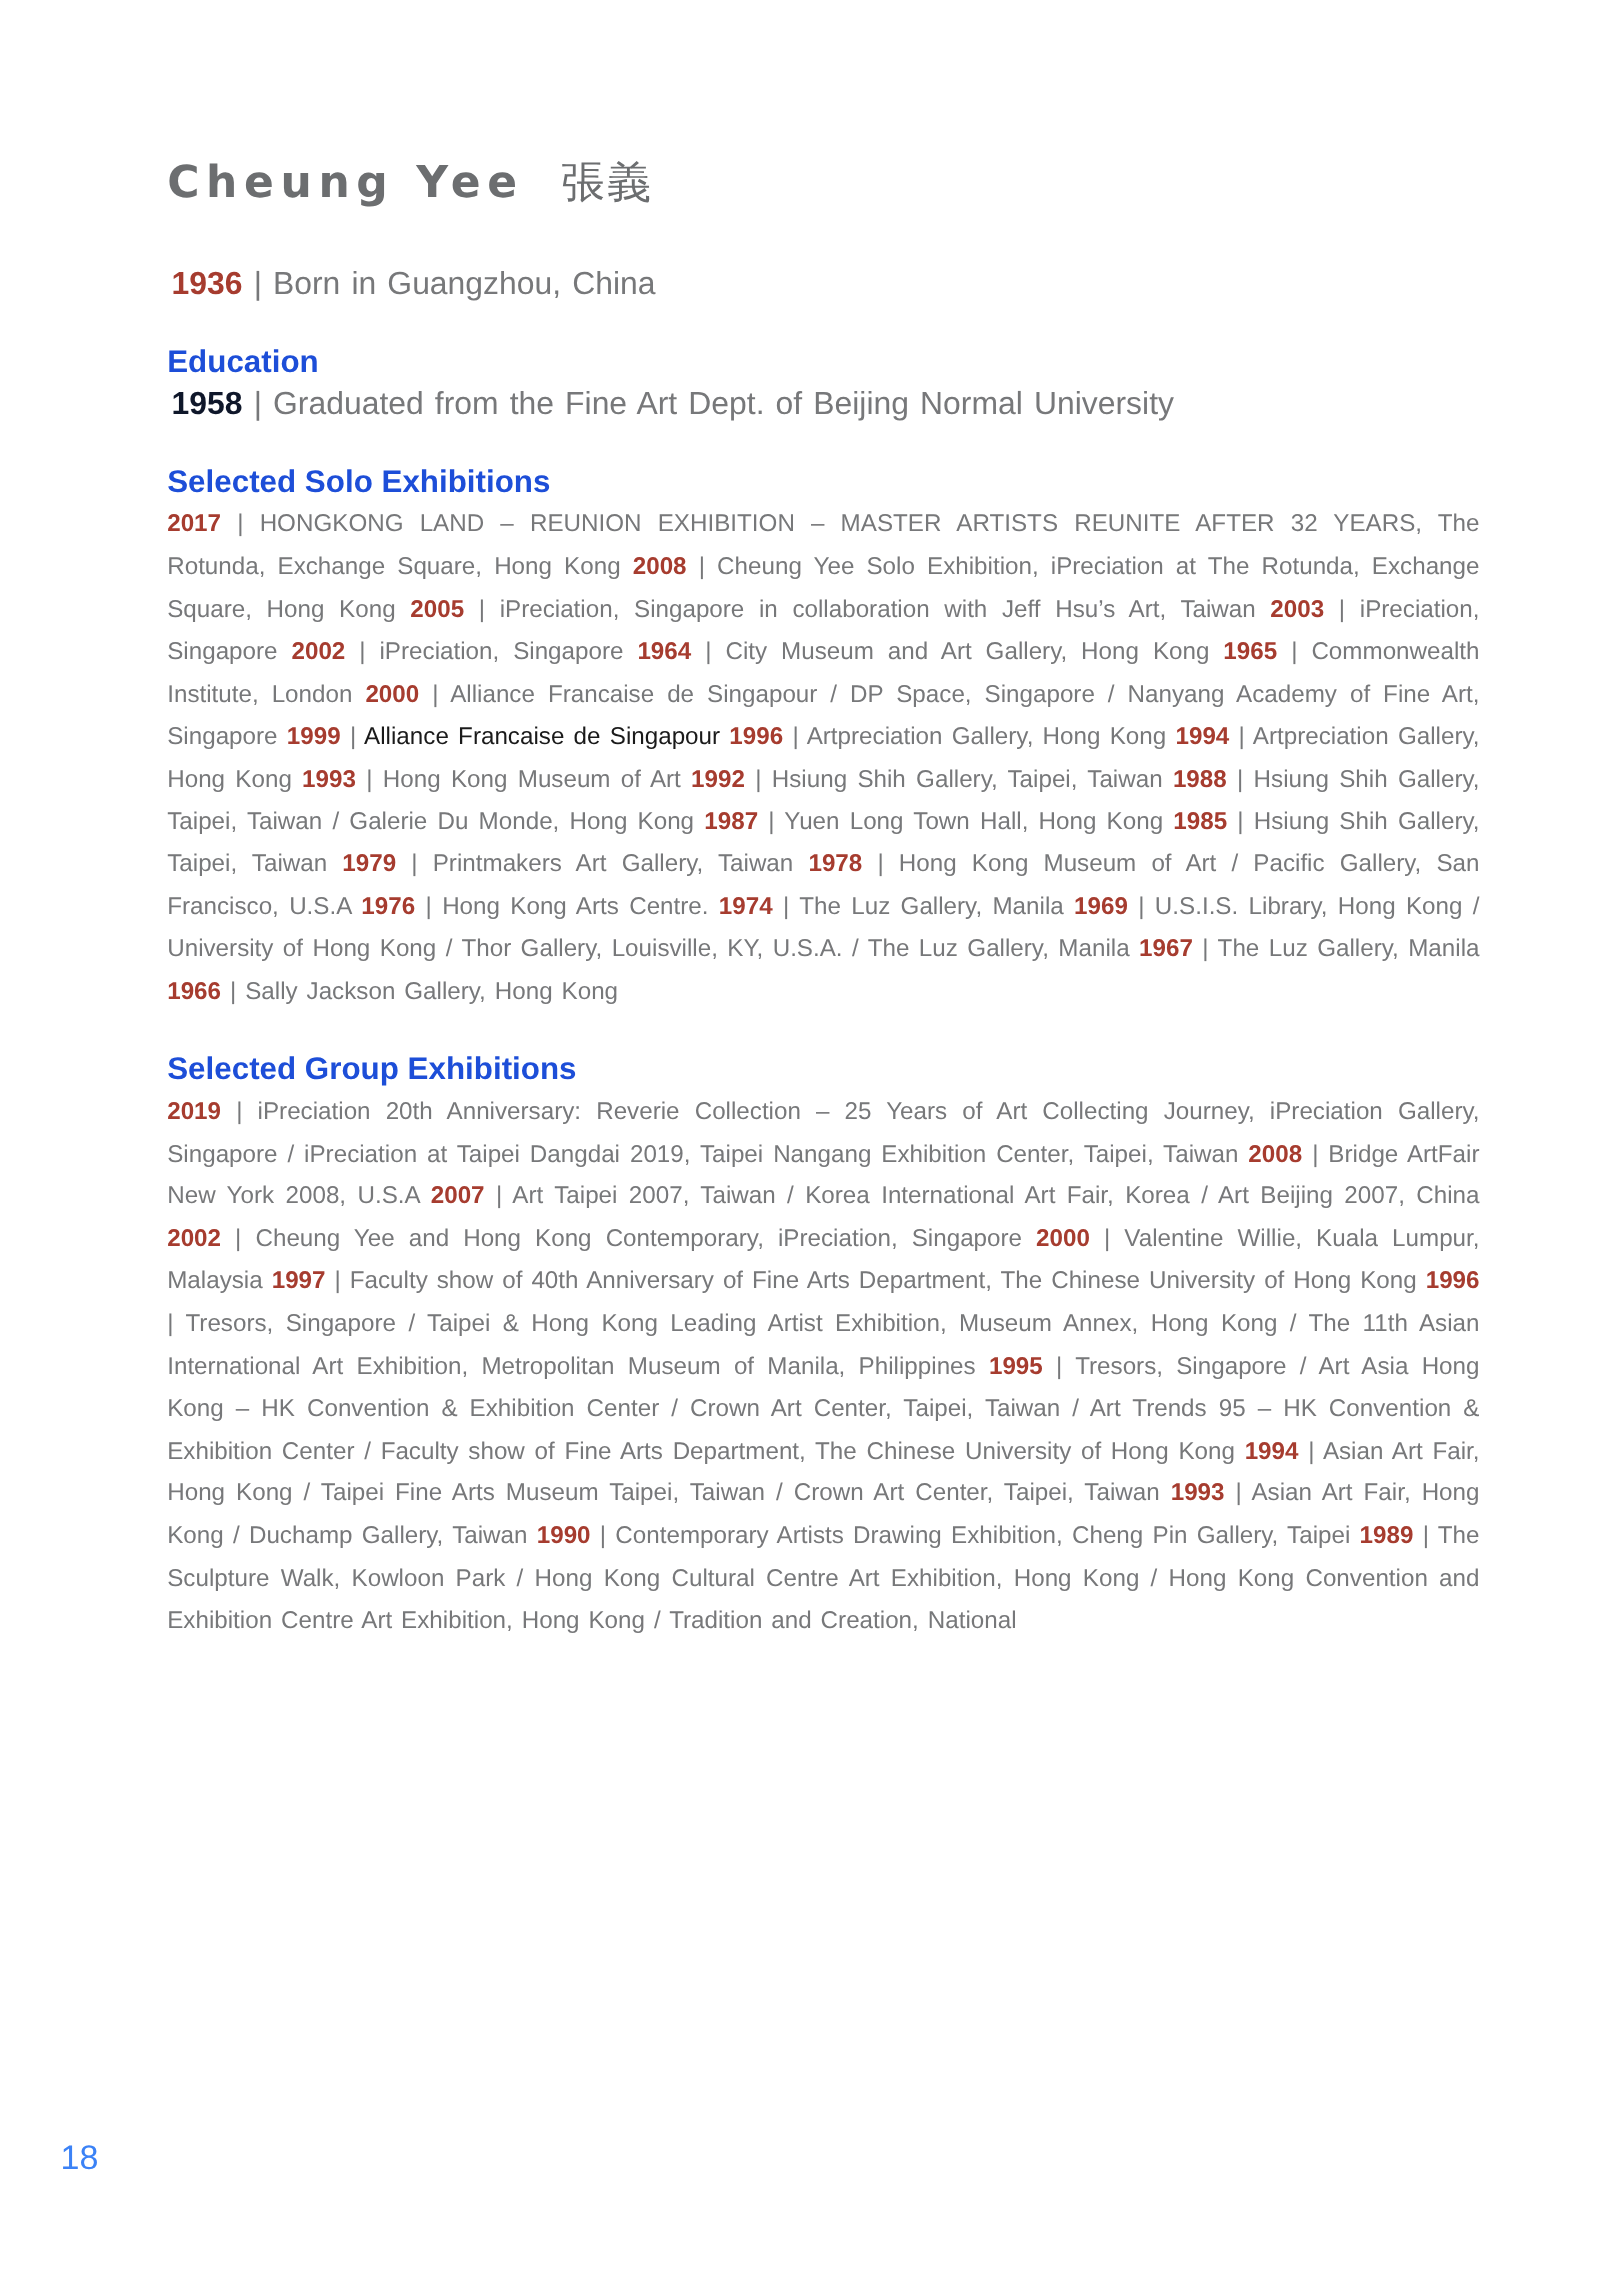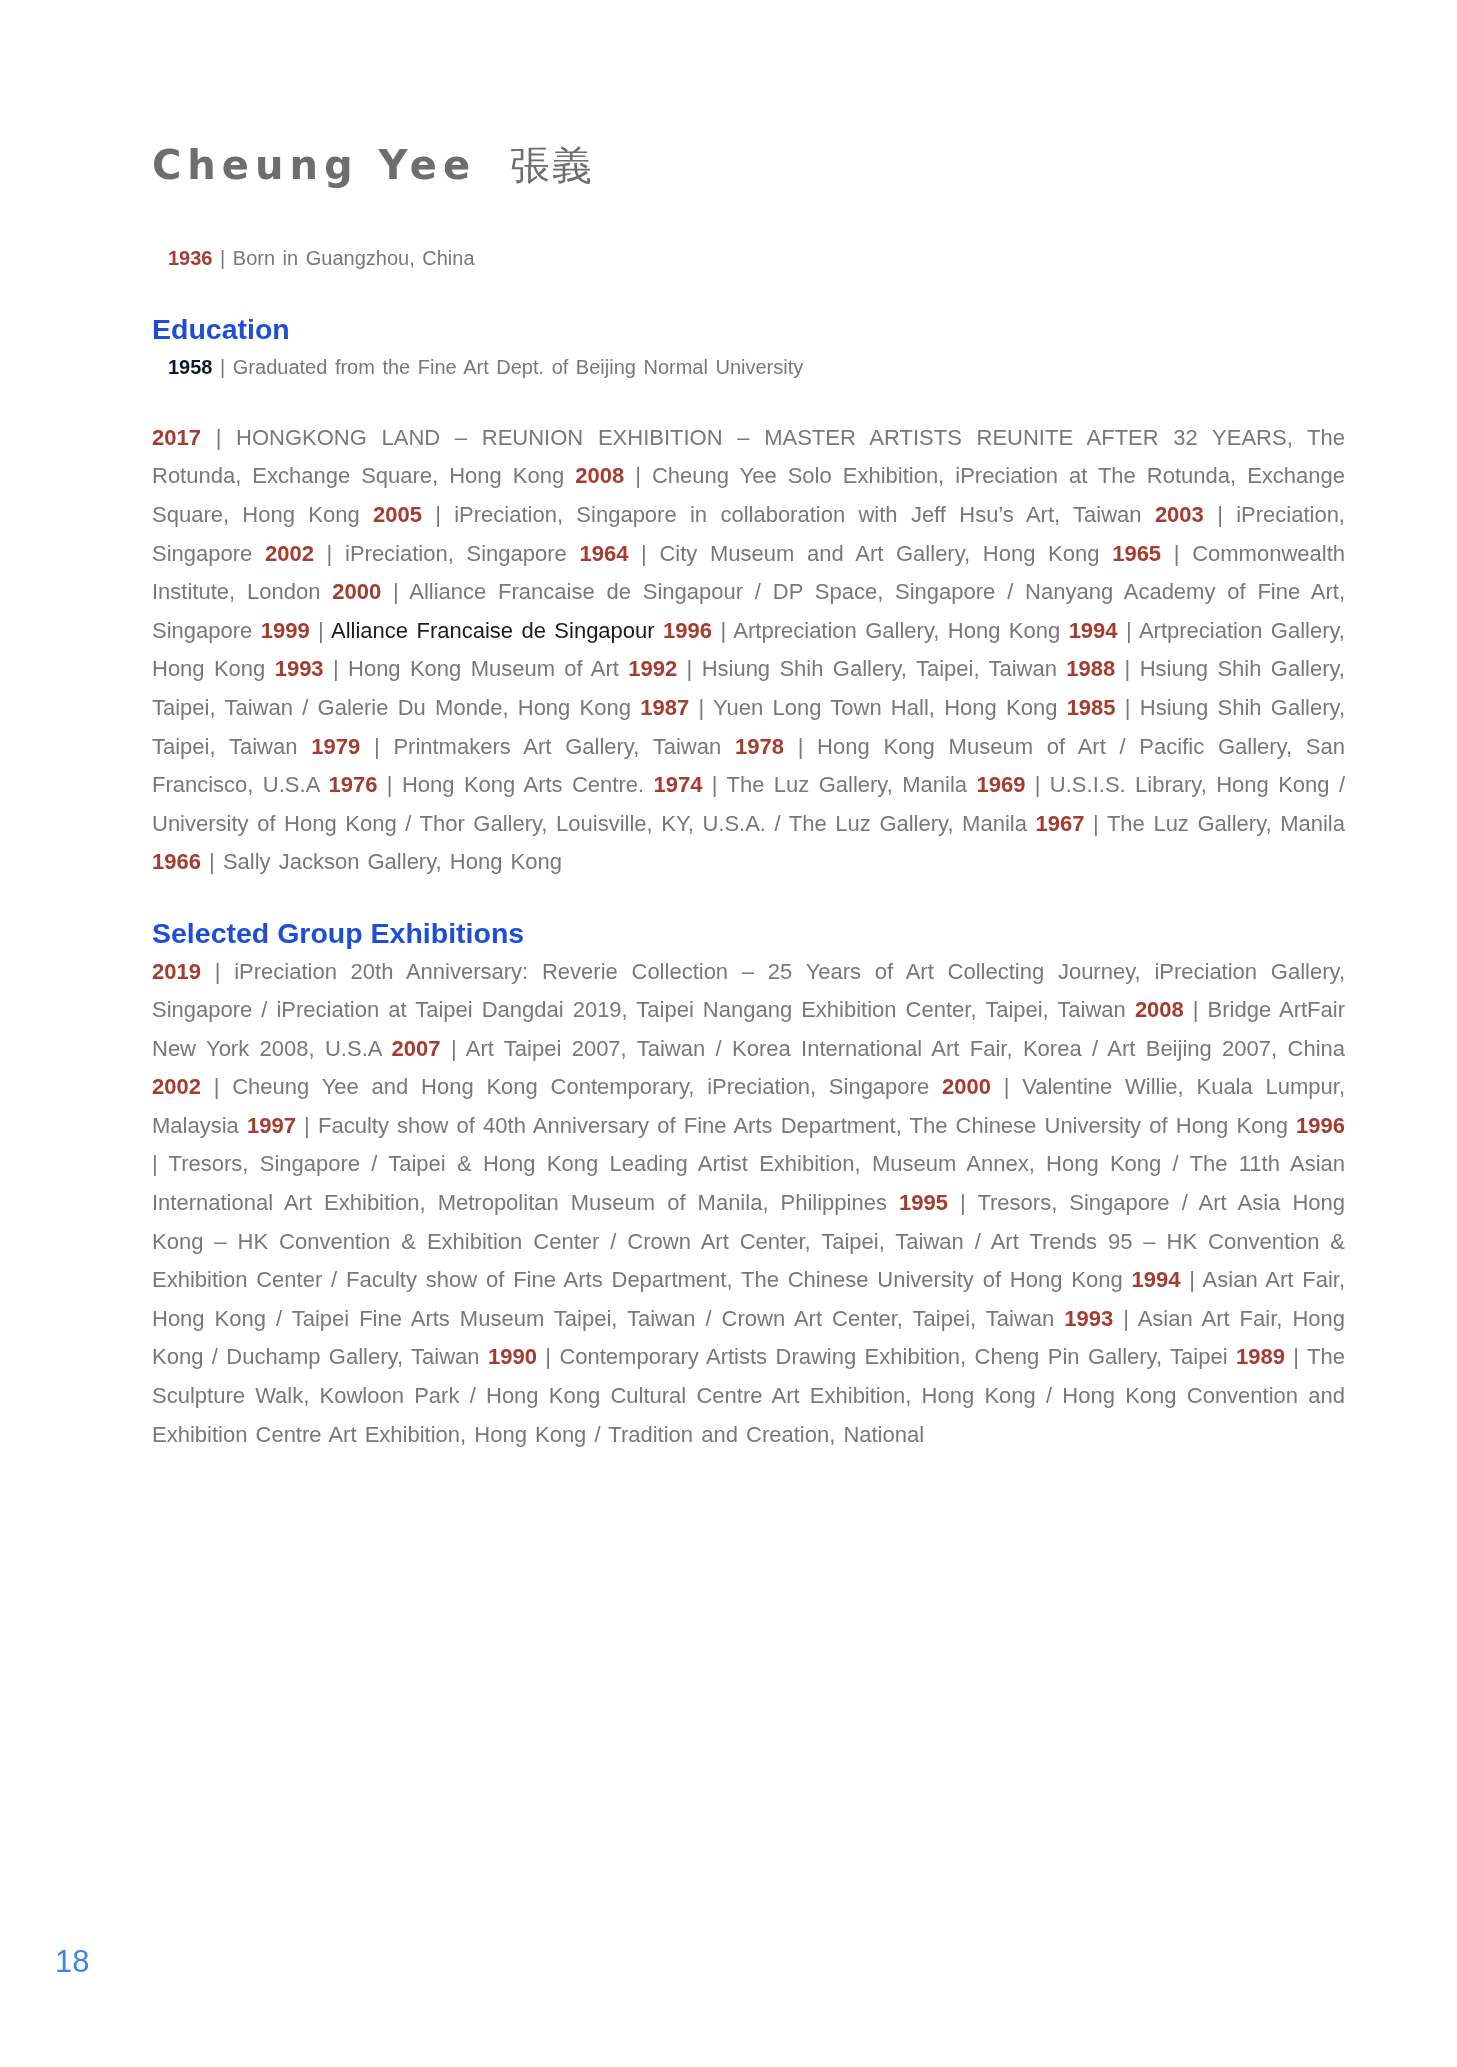--- a/index.html
+++ b/index.html
@@ -26,23 +26,23 @@
     color: #6c6e70;
     font-family: "DejaVu Sans", sans-serif;
   }
   h1.doc-title .title-zh {
     font-weight: 400;
     letter-spacing: 2px;
     margin-left: 14px;
     color: #6c6e70;
   }
   .body-line {
-    font-size: 20px;
+    font-size: 29px;
     line-height: 38.6px;
-    margin: 0 0 32px 16px;
+    margin: 0 0 32px 4px;
     word-spacing: 2px;
     color: #77787a;
   }
   h2.section-heading {
     font-size: 28.5px;
     line-height: 38.6px;
     font-weight: 700;
     color: #1d4ed8;
     margin: 0;
   }
@@ -75,20 +75,21 @@
   <h1 class="doc-title">
     <span class="title-en">Cheung Yee</span>
     <span class="title-zh">張義</span>
   </h1>
 
   <p class="body-line"><span class="seg-year" style="color: rgb(166, 60, 47);">1936</span><span class="seg-text"> | Born in Guangzhou, China</span></p>
 
   <h2 class="section-heading">Education</h2>
   <p class="body-line"><span class="seg-year" style="color: #0f172a;">1958</span><span class="seg-text"> | Graduated from the Fine Art Dept. of Beijing Normal University</span></p>
 
+  <h2 class="section-heading">Selected Solo Exhibitions</h2>
   <p class="exhibit-para"><span class="seg-year" style="color: rgb(166, 60, 47);">2017</span><span class="seg-text"> | HONGKONG LAND – REUNION EXHIBITION – MASTER ARTISTS REUNITE AFTER 32 YEARS, The Rotunda, Exchange Square, Hong Kong </span><span class="seg-year" style="color: rgb(166, 60, 47);">2008</span><span class="seg-text"> | Cheung Yee Solo Exhibition, iPreciation at The Rotunda, Exchange Square, Hong Kong </span><span class="seg-year" style="color: rgb(166, 60, 47);">2005</span><span class="seg-text"> | iPreciation, Singapore in collaboration with Jeff Hsu’s Art, Taiwan </span><span class="seg-year" style="color: rgb(166, 60, 47);">2003</span><span class="seg-text"> | iPreciation, Singapore </span><span class="seg-year" style="color: rgb(166, 60, 47);">2002</span><span class="seg-text"> | iPreciation, Singapore </span><span class="seg-year" style="color: rgb(166, 60, 47);">1964</span><span class="seg-text"> | City Museum and Art Gallery, Hong Kong </span><span class="seg-year" style="color: rgb(166, 60, 47);">1965</span><span class="seg-text"> | Commonwealth Institute, London </span><span class="seg-year" style="color: rgb(166, 60, 47);">2000</span><span class="seg-text"> | Alliance Francaise de Singapour / DP Space, Singapore / Nanyang Academy of Fine Art, Singapore </span><span class="seg-year" style="color: rgb(166, 60, 47);">1999</span><span class="seg-text"> | </span><span class="seg-dark" style="color: rgb(26, 26, 26);">Alliance Francaise de Singapour</span><span class="seg-text"> </span><span class="seg-year" style="color: rgb(166, 60, 47);">1996</span><span class="seg-text"> | Artpreciation Gallery, Hong Kong </span><span class="seg-year" style="color: rgb(166, 60, 47);">1994</span><span class="seg-text"> | Artpreciation Gallery, Hong Kong </span><span class="seg-year" style="color: rgb(166, 60, 47);">1993</span><span class="seg-text"> | Hong Kong Museum of Art </span><span class="seg-year" style="color: rgb(166, 60, 47);">1992</span><span class="seg-text"> | Hsiung Shih Gallery, Taipei, Taiwan </span><span class="seg-year" style="color: rgb(166, 60, 47);">1988</span><span class="seg-text"> | Hsiung Shih Gallery, Taipei, Taiwan / Galerie Du Monde, Hong Kong </span><span class="seg-year" style="color: rgb(166, 60, 47);">1987</span><span class="seg-text"> | Yuen Long Town Hall, Hong Kong </span><span class="seg-year" style="color: rgb(166, 60, 47);">1985</span><span class="seg-text"> | Hsiung Shih Gallery, Taipei, Taiwan </span><span class="seg-year" style="color: rgb(166, 60, 47);">1979</span><span class="seg-text"> | Printmakers Art Gallery, Taiwan </span><span class="seg-year" style="color: rgb(166, 60, 47);">1978</span><span class="seg-text"> | Hong Kong Museum of Art / Pacific Gallery, San Francisco, U.S.A </span><span class="seg-year" style="color: rgb(166, 60, 47);">1976</span><span class="seg-text"> | Hong Kong Arts Centre. </span><span class="seg-year" style="color: rgb(166, 60, 47);">1974</span><span class="seg-text"> | The Luz Gallery, Manila </span><span class="seg-year" style="color: rgb(166, 60, 47);">1969</span><span class="seg-text"> | U.S.I.S. Library, Hong Kong / University of Hong Kong / Thor Gallery, Louisville, KY, U.S.A. / The Luz Gallery, Manila </span><span class="seg-year" style="color: rgb(166, 60, 47);">1967</span><span class="seg-text"> | The Luz Gallery, Manila </span><span class="seg-year" style="color: rgb(166, 60, 47);">1966</span><span class="seg-text"> | Sally Jackson Gallery, Hong Kong</span></p>
 
   <h2 class="section-heading">Selected Group Exhibitions</h2>
   <p class="exhibit-para"><span class="seg-year" style="color: rgb(166, 60, 47);">2019</span><span class="seg-text"> | iPreciation 20th Anniversary: Reverie Collection – 25 Years of Art Collecting Journey, iPreciation Gallery, Singapore / iPreciation at Taipei Dangdai 2019, Taipei Nangang Exhibition Center, Taipei, Taiwan </span><span class="seg-year" style="color: rgb(166, 60, 47);">2008</span><span class="seg-text"> | Bridge ArtFair New York 2008, U.S.A </span><span class="seg-year" style="color: rgb(166, 60, 47);">2007</span><span class="seg-text"> | Art Taipei 2007, Taiwan / Korea International Art Fair, Korea / Art Beijing 2007, China </span><span class="seg-year" style="color: rgb(166, 60, 47);">2002</span><span class="seg-text"> | Cheung Yee and Hong Kong Contemporary, iPreciation, Singapore </span><span class="seg-year" style="color: rgb(166, 60, 47);">2000</span><span class="seg-text"> | Valentine Willie, Kuala Lumpur, Malaysia </span><span class="seg-year" style="color: rgb(166, 60, 47);">1997</span><span class="seg-text"> | Faculty show of 40th Anniversary of Fine Arts Department, The Chinese University of Hong Kong </span><span class="seg-year" style="color: rgb(166, 60, 47);">1996</span><span class="seg-text"> | Tresors, Singapore / Taipei &amp; Hong Kong Leading Artist Exhibition, Museum Annex, Hong Kong / The 11th Asian International Art Exhibition, Metropolitan Museum of Manila, Philippines </span><span class="seg-year" style="color: rgb(166, 60, 47);">1995</span><span class="seg-text"> | Tresors, Singapore / Art Asia Hong Kong – HK Convention &amp; Exhibition Center / Crown Art Center, Taipei, Taiwan / Art Trends 95 – HK Convention &amp; Exhibition Center / Faculty show of Fine Arts Department, The Chinese University of Hong Kong </span><span class="seg-year" style="color: rgb(166, 60, 47);">1994</span><span class="seg-text"> | Asian Art Fair, Hong Kong / Taipei Fine Arts Museum Taipei, Taiwan / Crown Art Center, Taipei, Taiwan </span><span class="seg-year" style="color: rgb(166, 60, 47);">1993</span><span class="seg-text"> | Asian Art Fair, Hong Kong / Duchamp Gallery, Taiwan </span><span class="seg-year" style="color: rgb(166, 60, 47);">1990</span><span class="seg-text"> | Contemporary Artists Drawing Exhibition, Cheng Pin Gallery, Taipei </span><span class="seg-year" style="color: rgb(166, 60, 47);">1989</span><span class="seg-text"> | The Sculpture Walk, Kowloon Park / Hong Kong Cultural Centre Art Exhibition, Hong Kong / Hong Kong Convention and Exhibition Centre Art Exhibition, Hong Kong / Tradition and Creation, National</span></p>
 
   <div class="page-number">18</div>
 
 </div>
 
 </body></html>

